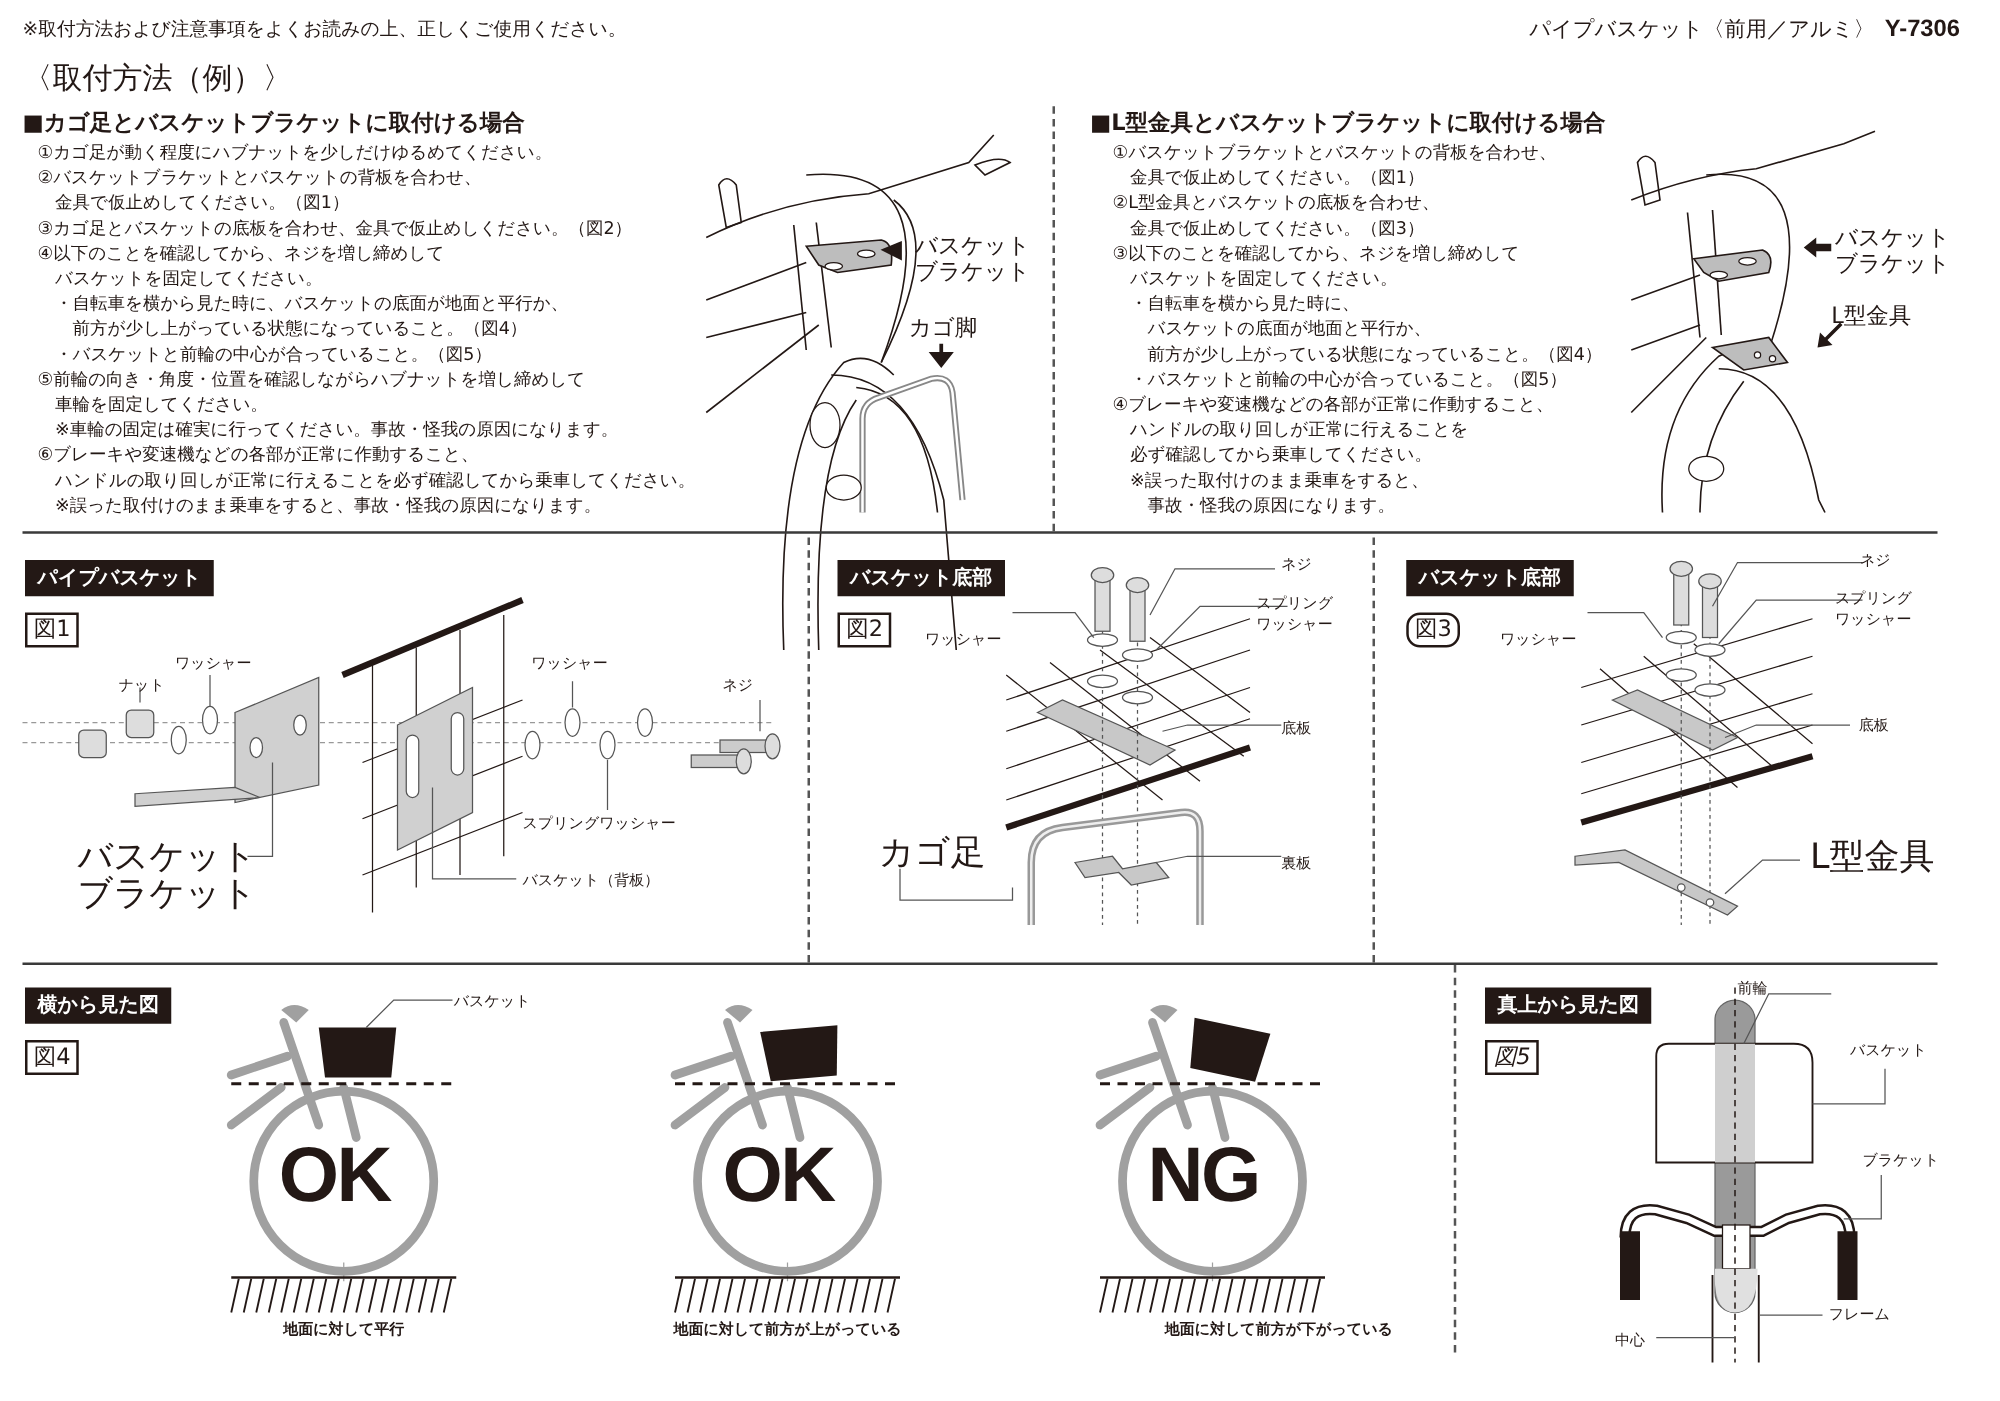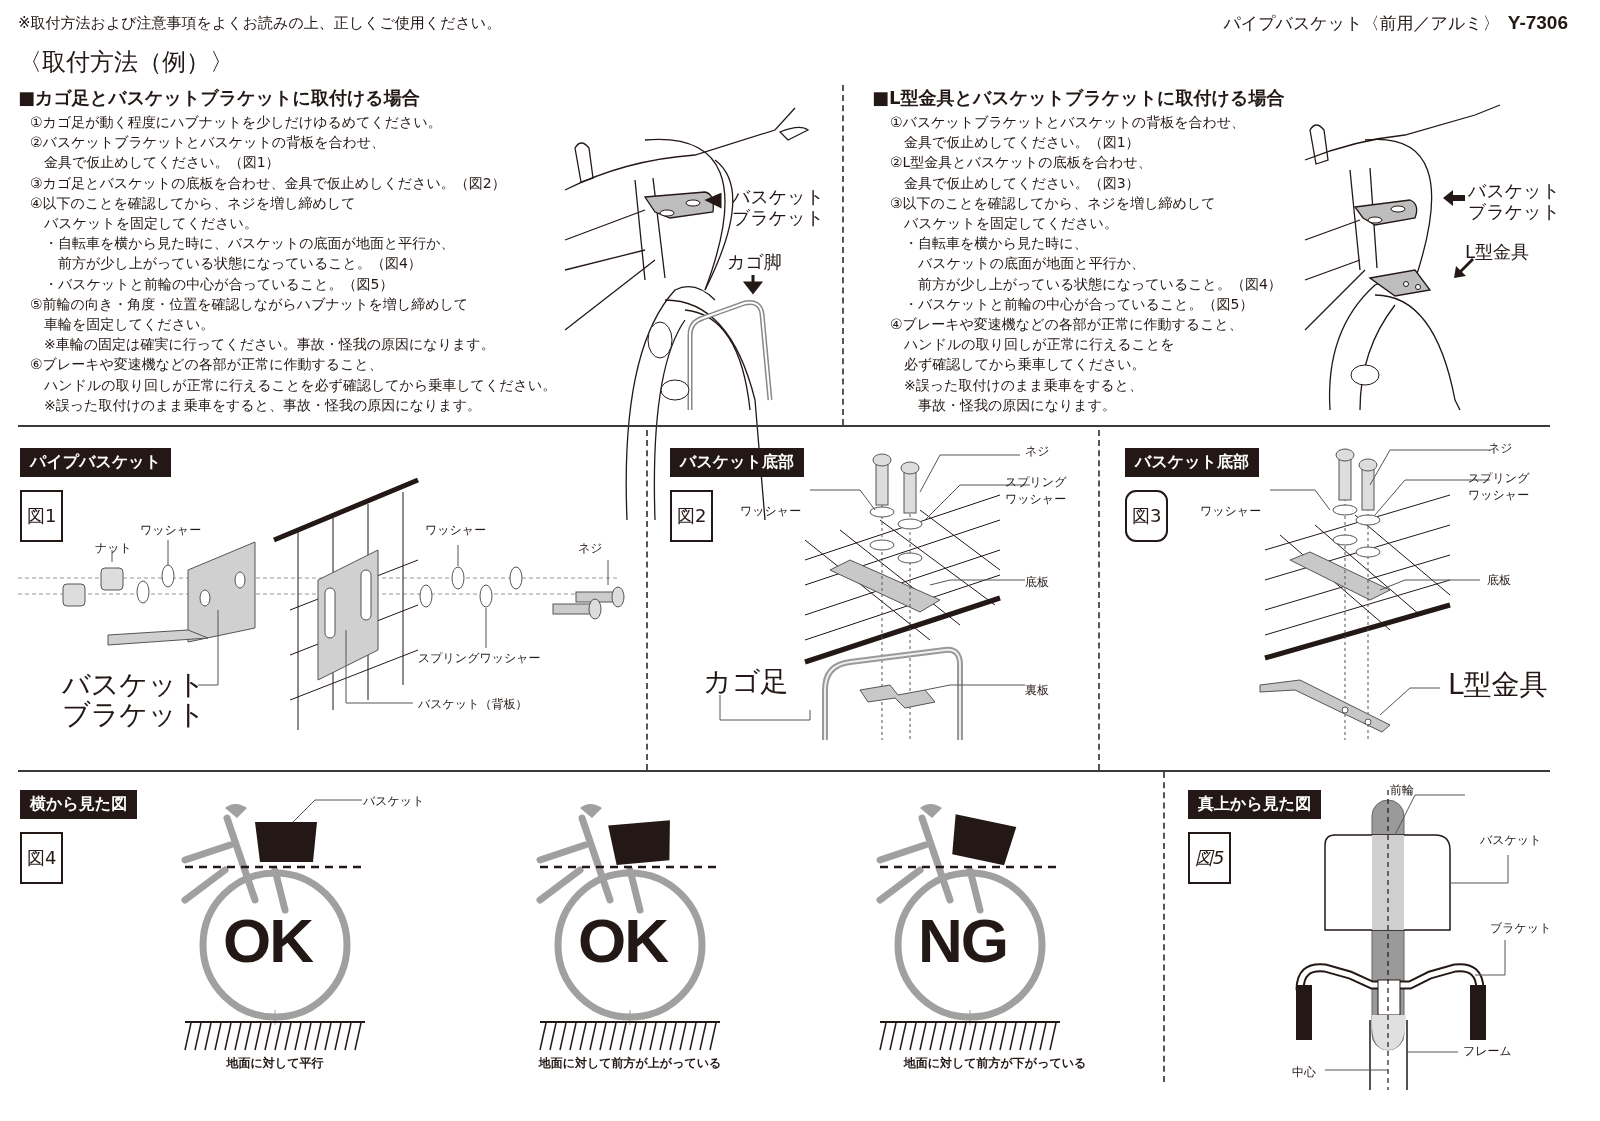--- a/index.html
+++ b/index.html
@@ -7,21 +7,21 @@
   .abs{position:absolute;}
   .t-note{left:18px;top:14px;font-size:15px;}
   .t-product{right:32px;top:12px;font-size:17px;}
   .t-product b{font-family:"Liberation Sans",sans-serif;font-weight:bold;font-size:19px;margin-left:8px;}
   .t-title{left:18px;top:46px;font-size:24px;}
   .sec-h{font-size:18px;font-weight:bold;}
   .steps{font-size:14px;line-height:20.2px;white-space:pre;}
   .hline{position:absolute;height:2px;background:#3a3a3a;}
   .vdash{position:absolute;width:0;border-left:2px dashed #555;}
   .badge{position:absolute;background:#231815;color:#fff;font-weight:bold;font-size:16px;padding:4px 10px;}
-  .figbox{position:absolute;border:2px solid #231815;font-size:18px;padding:12px 5px;line-height:24px;}
+  .figbox{position:absolute;border:2px solid #231815;font-size:18px;padding:0 5px;line-height:24px;}
   .lbl{position:absolute;font-size:12px;white-space:nowrap;}
   .lbl-big{position:absolute;font-size:28px;line-height:30px;}
   .cap{position:absolute;font-size:12px;font-weight:bold;white-space:nowrap;}
   .okng{position:absolute;font-family:"Liberation Sans",sans-serif;font-weight:900;font-size:62px;letter-spacing:-2px;}
   svg{position:absolute;overflow:visible;}
 </style>
 </head>
 <body>
 
 <div class="abs t-note">※取付方法および注意事項をよくお読みの上、正しくご使用ください。</div>
@@ -371,21 +371,21 @@
       <line x1="136" y1="223" x2="130" y2="250" stroke="#231815" stroke-width="1.5"></line>
       <line x1="146" y1="223" x2="140" y2="250" stroke="#231815" stroke-width="1.5"></line>
       <line x1="156" y1="223" x2="150" y2="250" stroke="#231815" stroke-width="1.5"></line>
       <line x1="166" y1="223" x2="160" y2="250" stroke="#231815" stroke-width="1.5"></line>
       <line x1="176" y1="223" x2="170" y2="250" stroke="#231815" stroke-width="1.5"></line>
       <g transform="rotate(12 110 45)">
         <path d="M70 22 L132 22 L128 62 L75 62 Z" fill="#231815"></path>
       </g>
     </svg>
     <div class="okng" style="left: 918px; top: 905px;">NG</div>
-    <div class="cap" style="top: 1055px; left: 995px; transform: translateX(-50%);">地面に対して前方が下がっている</div>
+    <div class="cap" style="top: 1055px; left: 1023px; transform: translateX(-50%);">地面に対して前方が下がっている</div>
   </div>
 <div class="lbl" style="left:363px;top:793px;">バスケット</div>
 <svg style="left:290px;top:797px;" width="75" height="40">
     <polyline points="72,3 25,3 3,25" fill="none" stroke="#555"></polyline>
   </svg>
 
 <div class="vdash" style="left:1163px;top:772px;height:310px;"></div>
 
 <div class="badge" style="left:1188px;top:790px;">真上から見た図</div>
 <div class="figbox" style="left:1188px;top:832px;font-style:italic;">図5</div>

